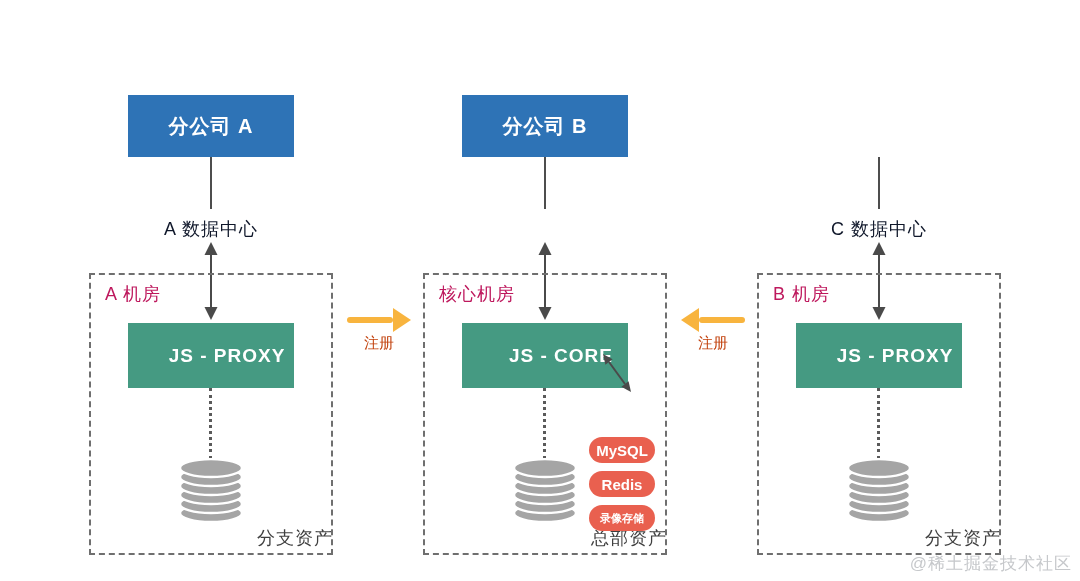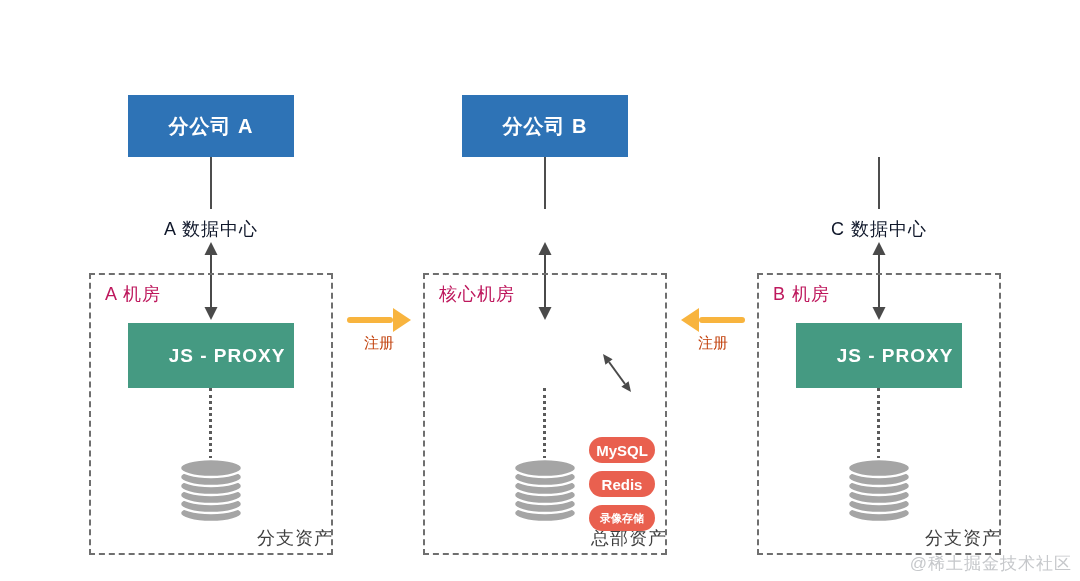--- a/index.html
+++ b/index.html
@@ -90,20 +90,23 @@
       <span>分公司 B</span>
     </div>
     <div class="drop-line"></div>
     <svg class="v-arrow" width="20" height="78" viewBox="0 0 20 78">
       <line x1="10" y1="11" x2="10" y2="67" stroke="#4a4a4a" stroke-width="2"></line>
       <polygon points="10,0 3.5,13 16.5,13" fill="#4a4a4a"></polygon>
       <polygon points="10,78 3.5,65 16.5,65" fill="#4a4a4a"></polygon>
     </svg>
     <div class="room-box"></div>
     <div class="room-label">核心机房</div>
+    <div class="node-box">
+      <span>JS - CORE</span>
+    </div>
     <div class="dot-line"></div>
     <svg class="cylinder" width="66" height="66" viewBox="0 0 66 66">
       <g fill="#A5A5A5" stroke="#ffffff" stroke-width="2.4">
         <ellipse cx="33" cy="55" rx="31" ry="9"></ellipse>
         <ellipse cx="33" cy="46" rx="31" ry="9"></ellipse>
         <ellipse cx="33" cy="37" rx="31" ry="9"></ellipse>
         <ellipse cx="33" cy="28" rx="31" ry="9"></ellipse>
         <ellipse cx="33" cy="19" rx="31" ry="9"></ellipse>
         <ellipse cx="33" cy="10" rx="31" ry="9"></ellipse>
       </g>

